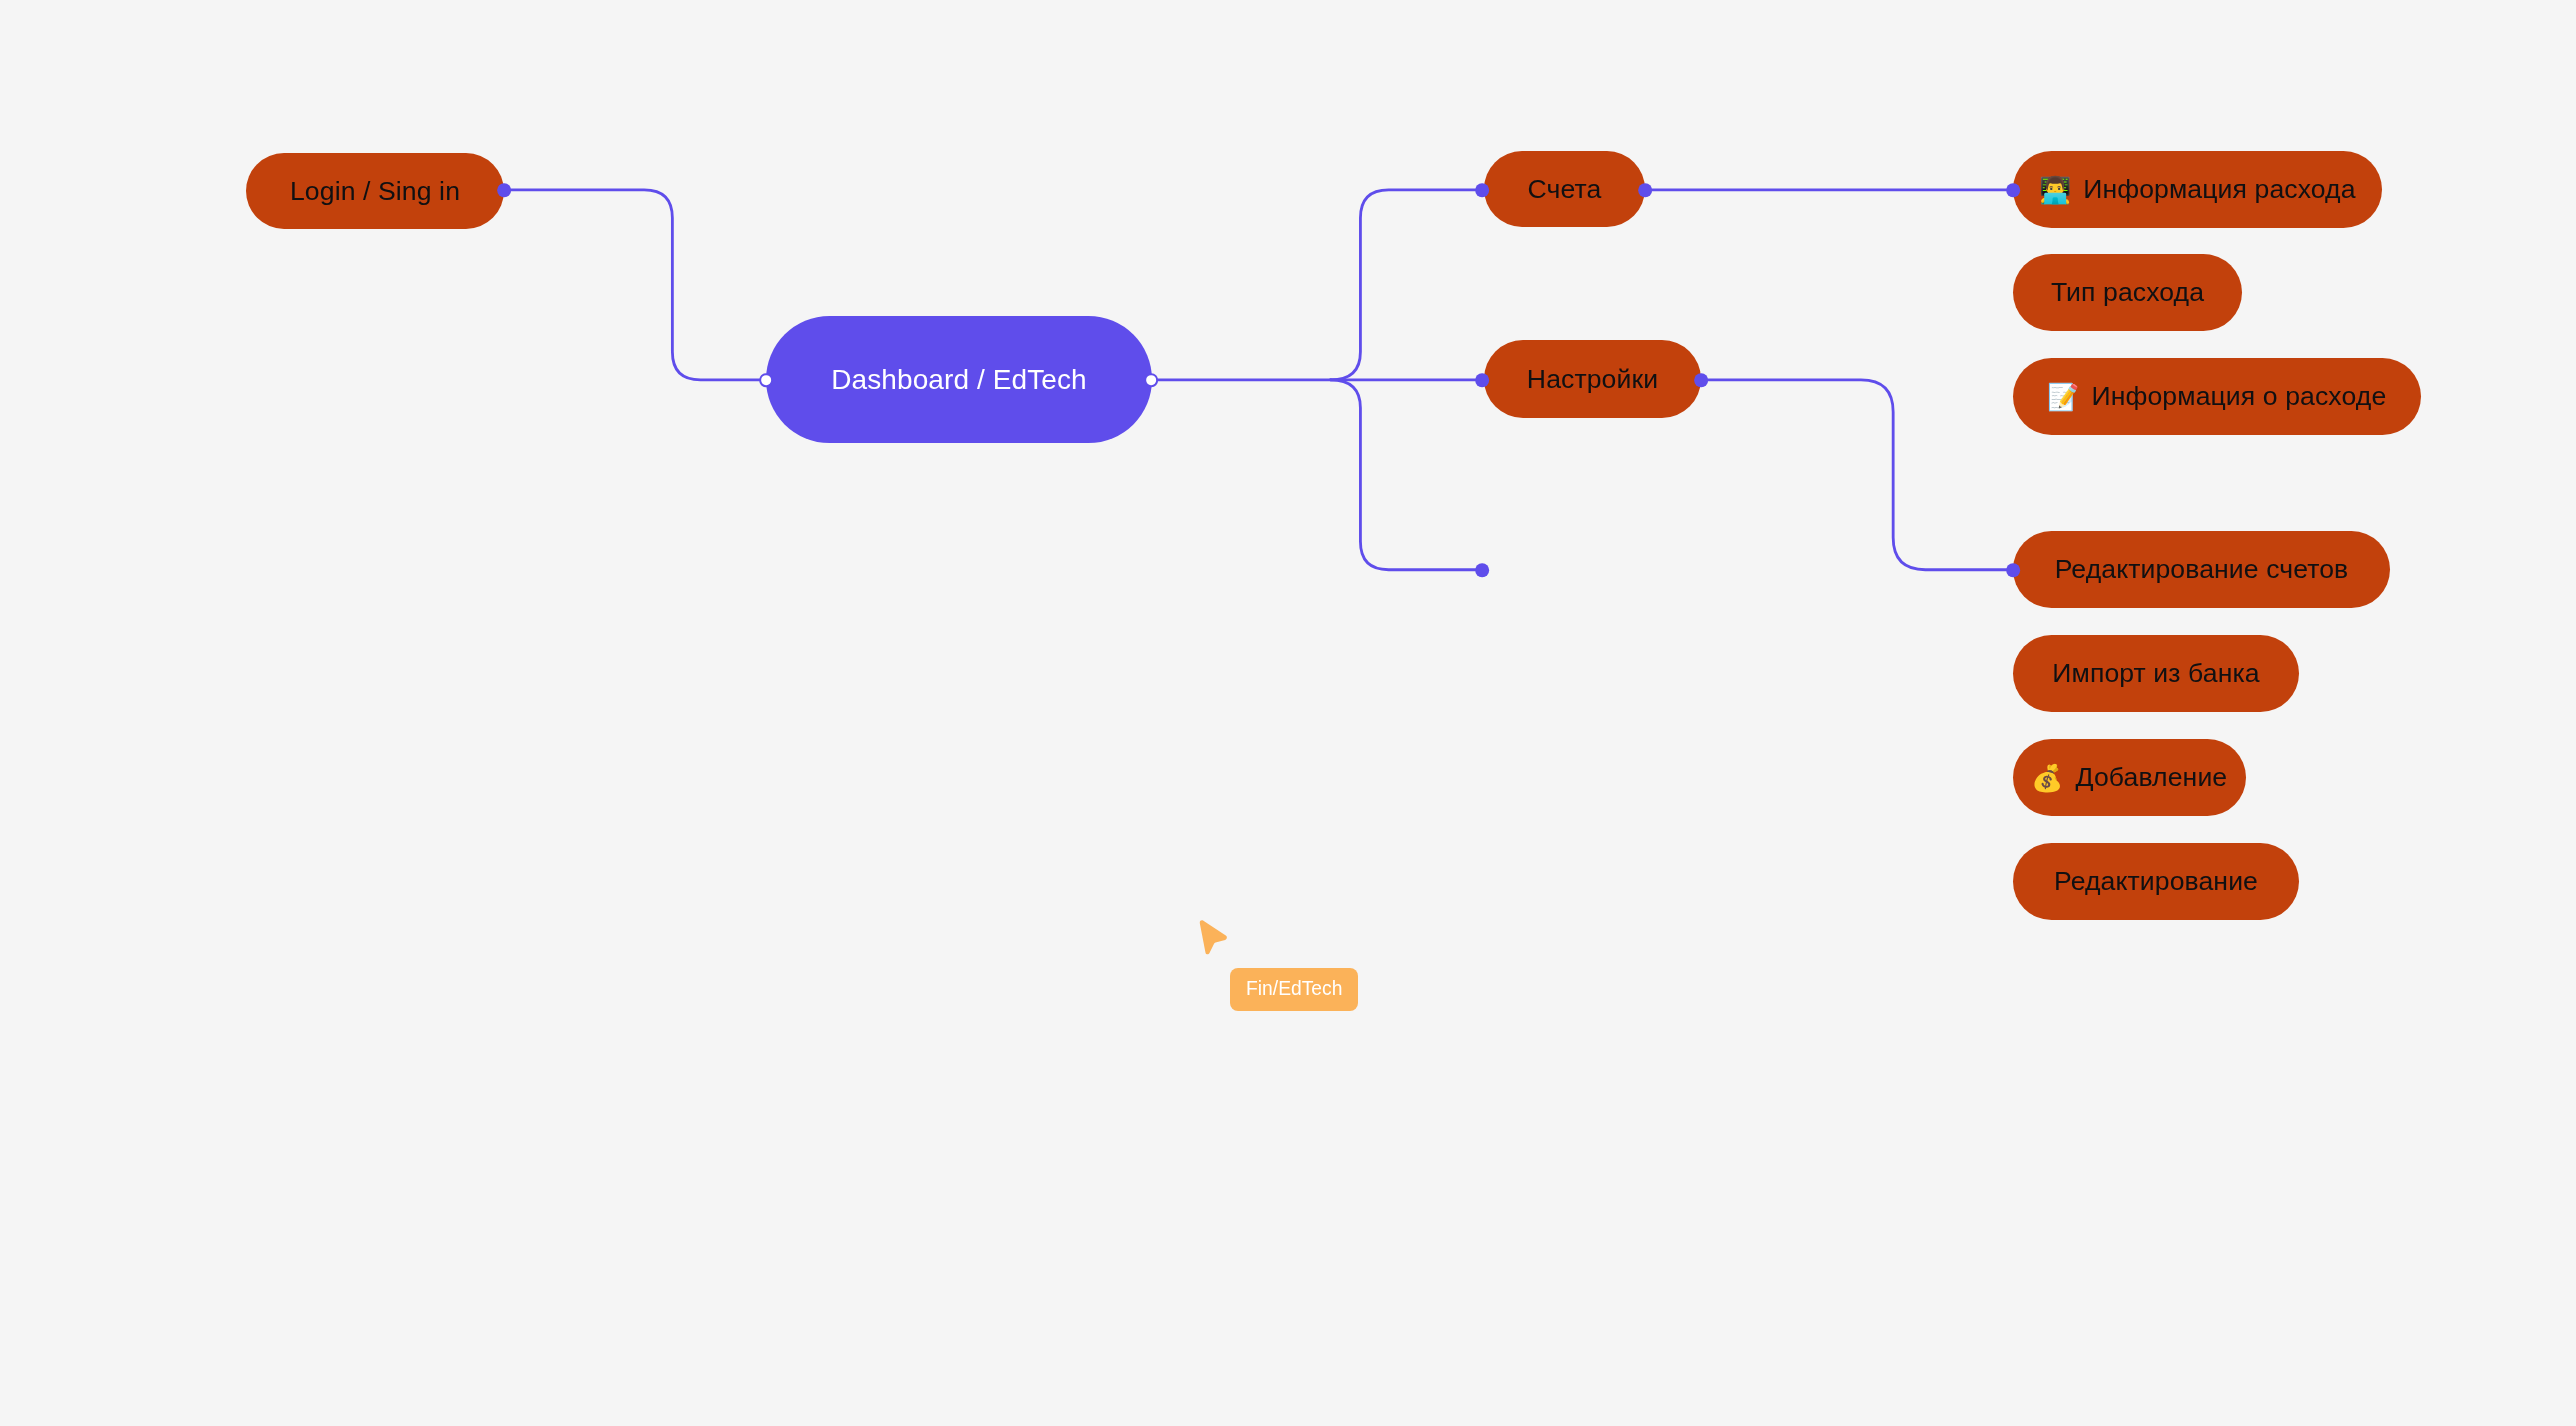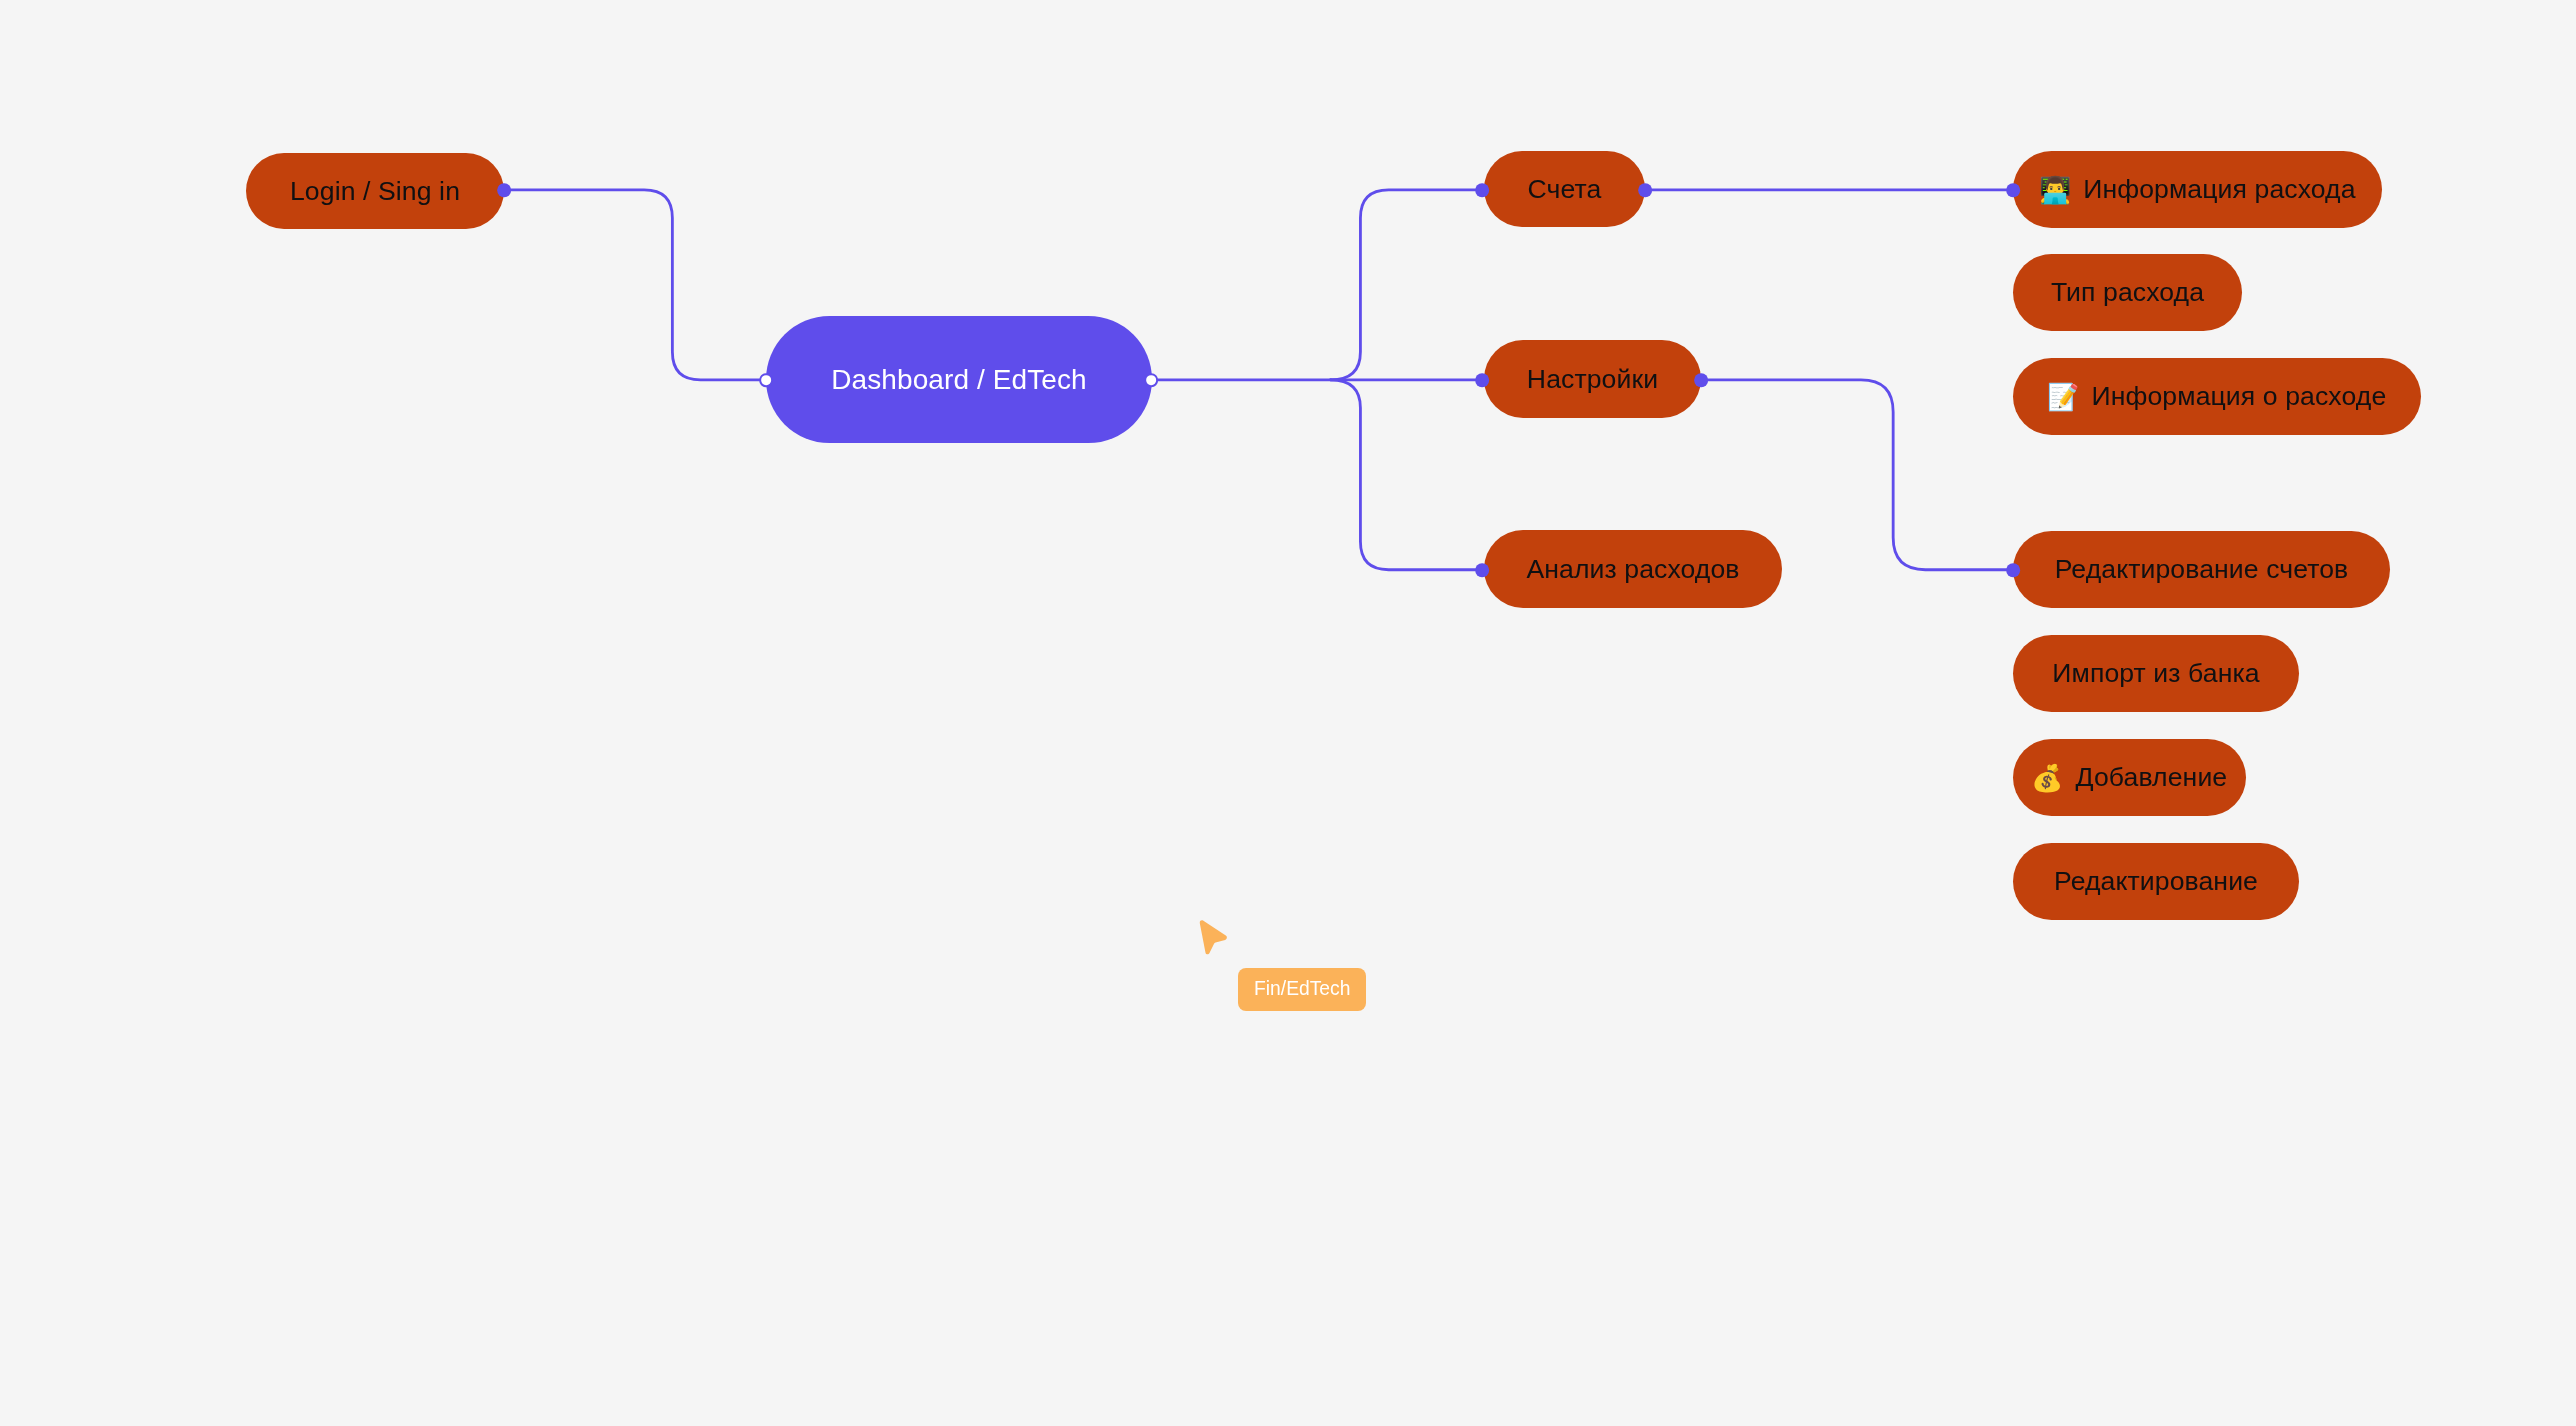--- a/index.html
+++ b/index.html
@@ -88,21 +88,20 @@
   }
   .cursor-tag {
     position: absolute;
     background: #fbb259;
     color: #ffffff;
     font-size: 19.3px;
     line-height: 1;
     border-radius: 8px;
     padding: 11.3px 16px 12px 16px;
     white-space: nowrap;
-    margin-left: 8px;
   }
 </style>
 </head>
 <body>
 
 <div id="board">
 
   <svg id="edge-layer" viewBox="0 0 3200 1772" width="2576" height="1426" fill="none" xmlns="http://www.w3.org/2000/svg">
     <g stroke="#5f4deb" stroke-width="3.5" fill="none" stroke-linecap="round">
 
@@ -131,23 +130,20 @@
   </div>
 
   <div class="node" style="left:1484px; top:151px; width:161px; height:76px;">
     <span class="label">Счета</span>
   </div>
 
   <div class="node" style="left:1484px; top:340px; width:217px; height:78px;">
     <span class="label">Настройки</span>
   </div>
 
-  <div class="node" style="left:1484px; top:530px; width:298px; height:78px;">
-    <span class="label">Анализ расходов</span>
-  </div>
 
   <div class="node" style="left:2013px; top:151px; width:369px; height:77px;">
     <span class="emoji">👨‍💻</span>
     <span class="label">Информация расхода</span>
   </div>
 
   <div class="node" style="left:2013px; top:254px; width:229px; height:77px;">
     <span class="label">Тип расхода</span>
   </div>
 

